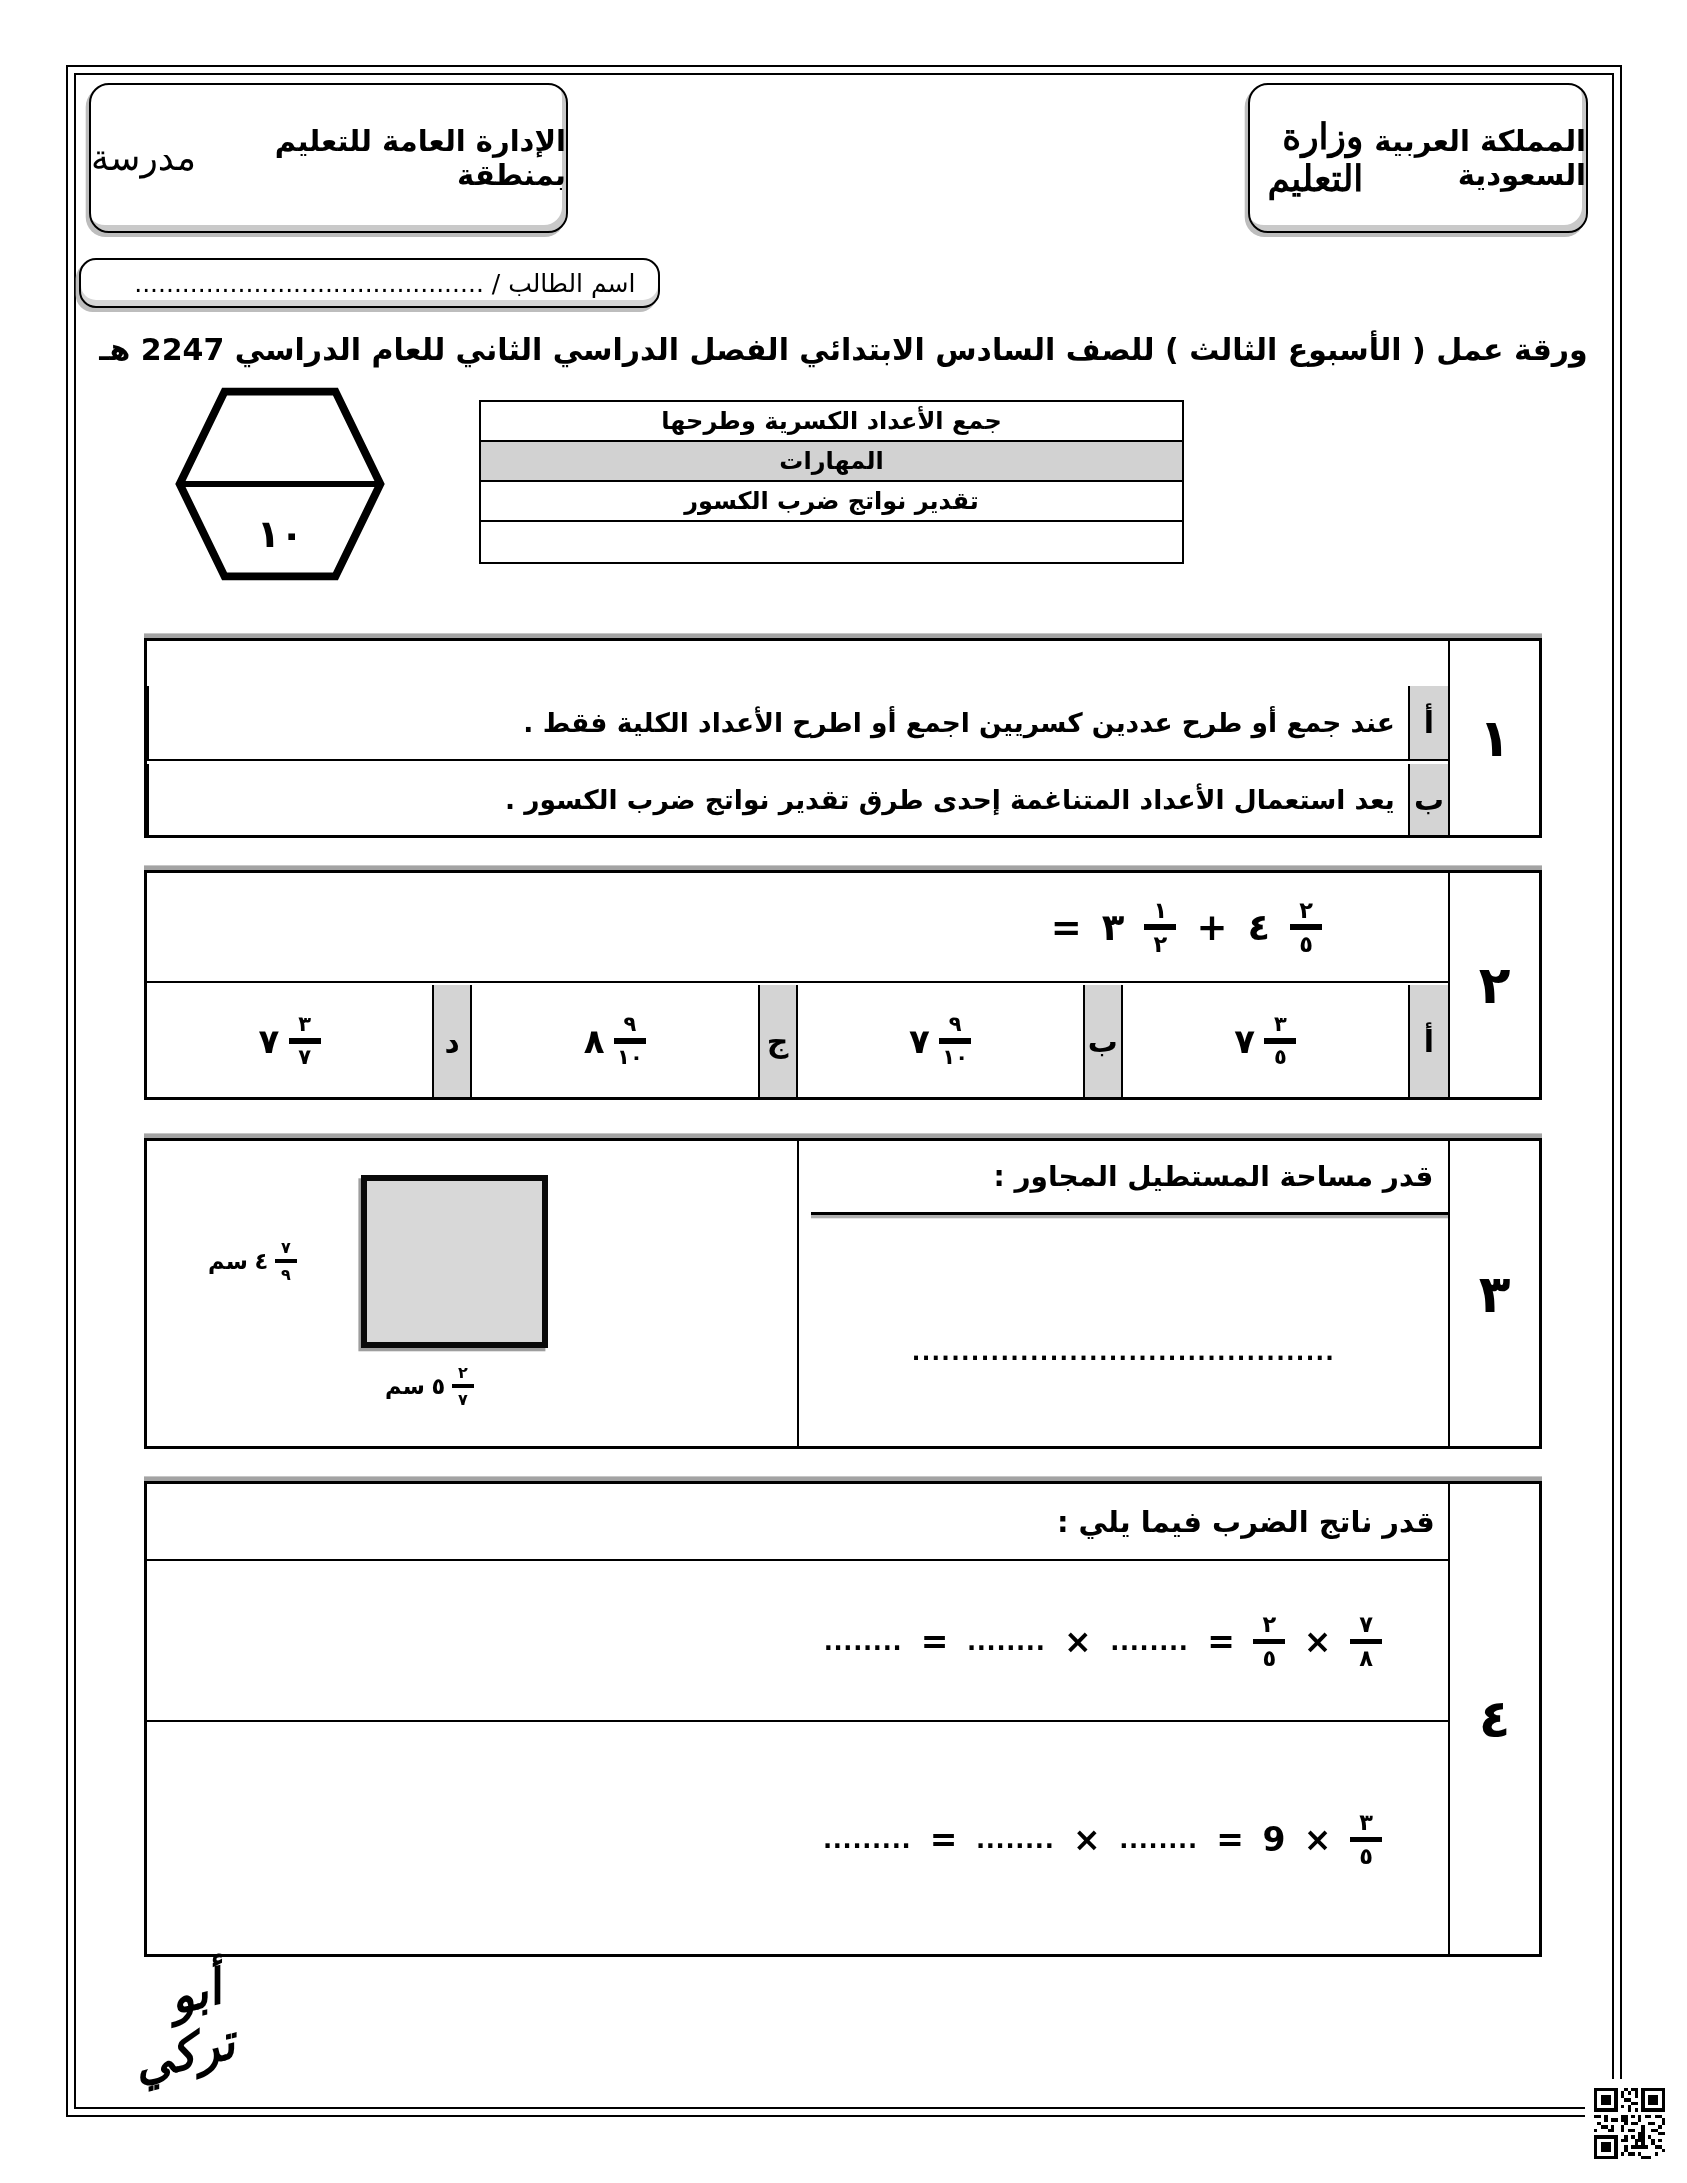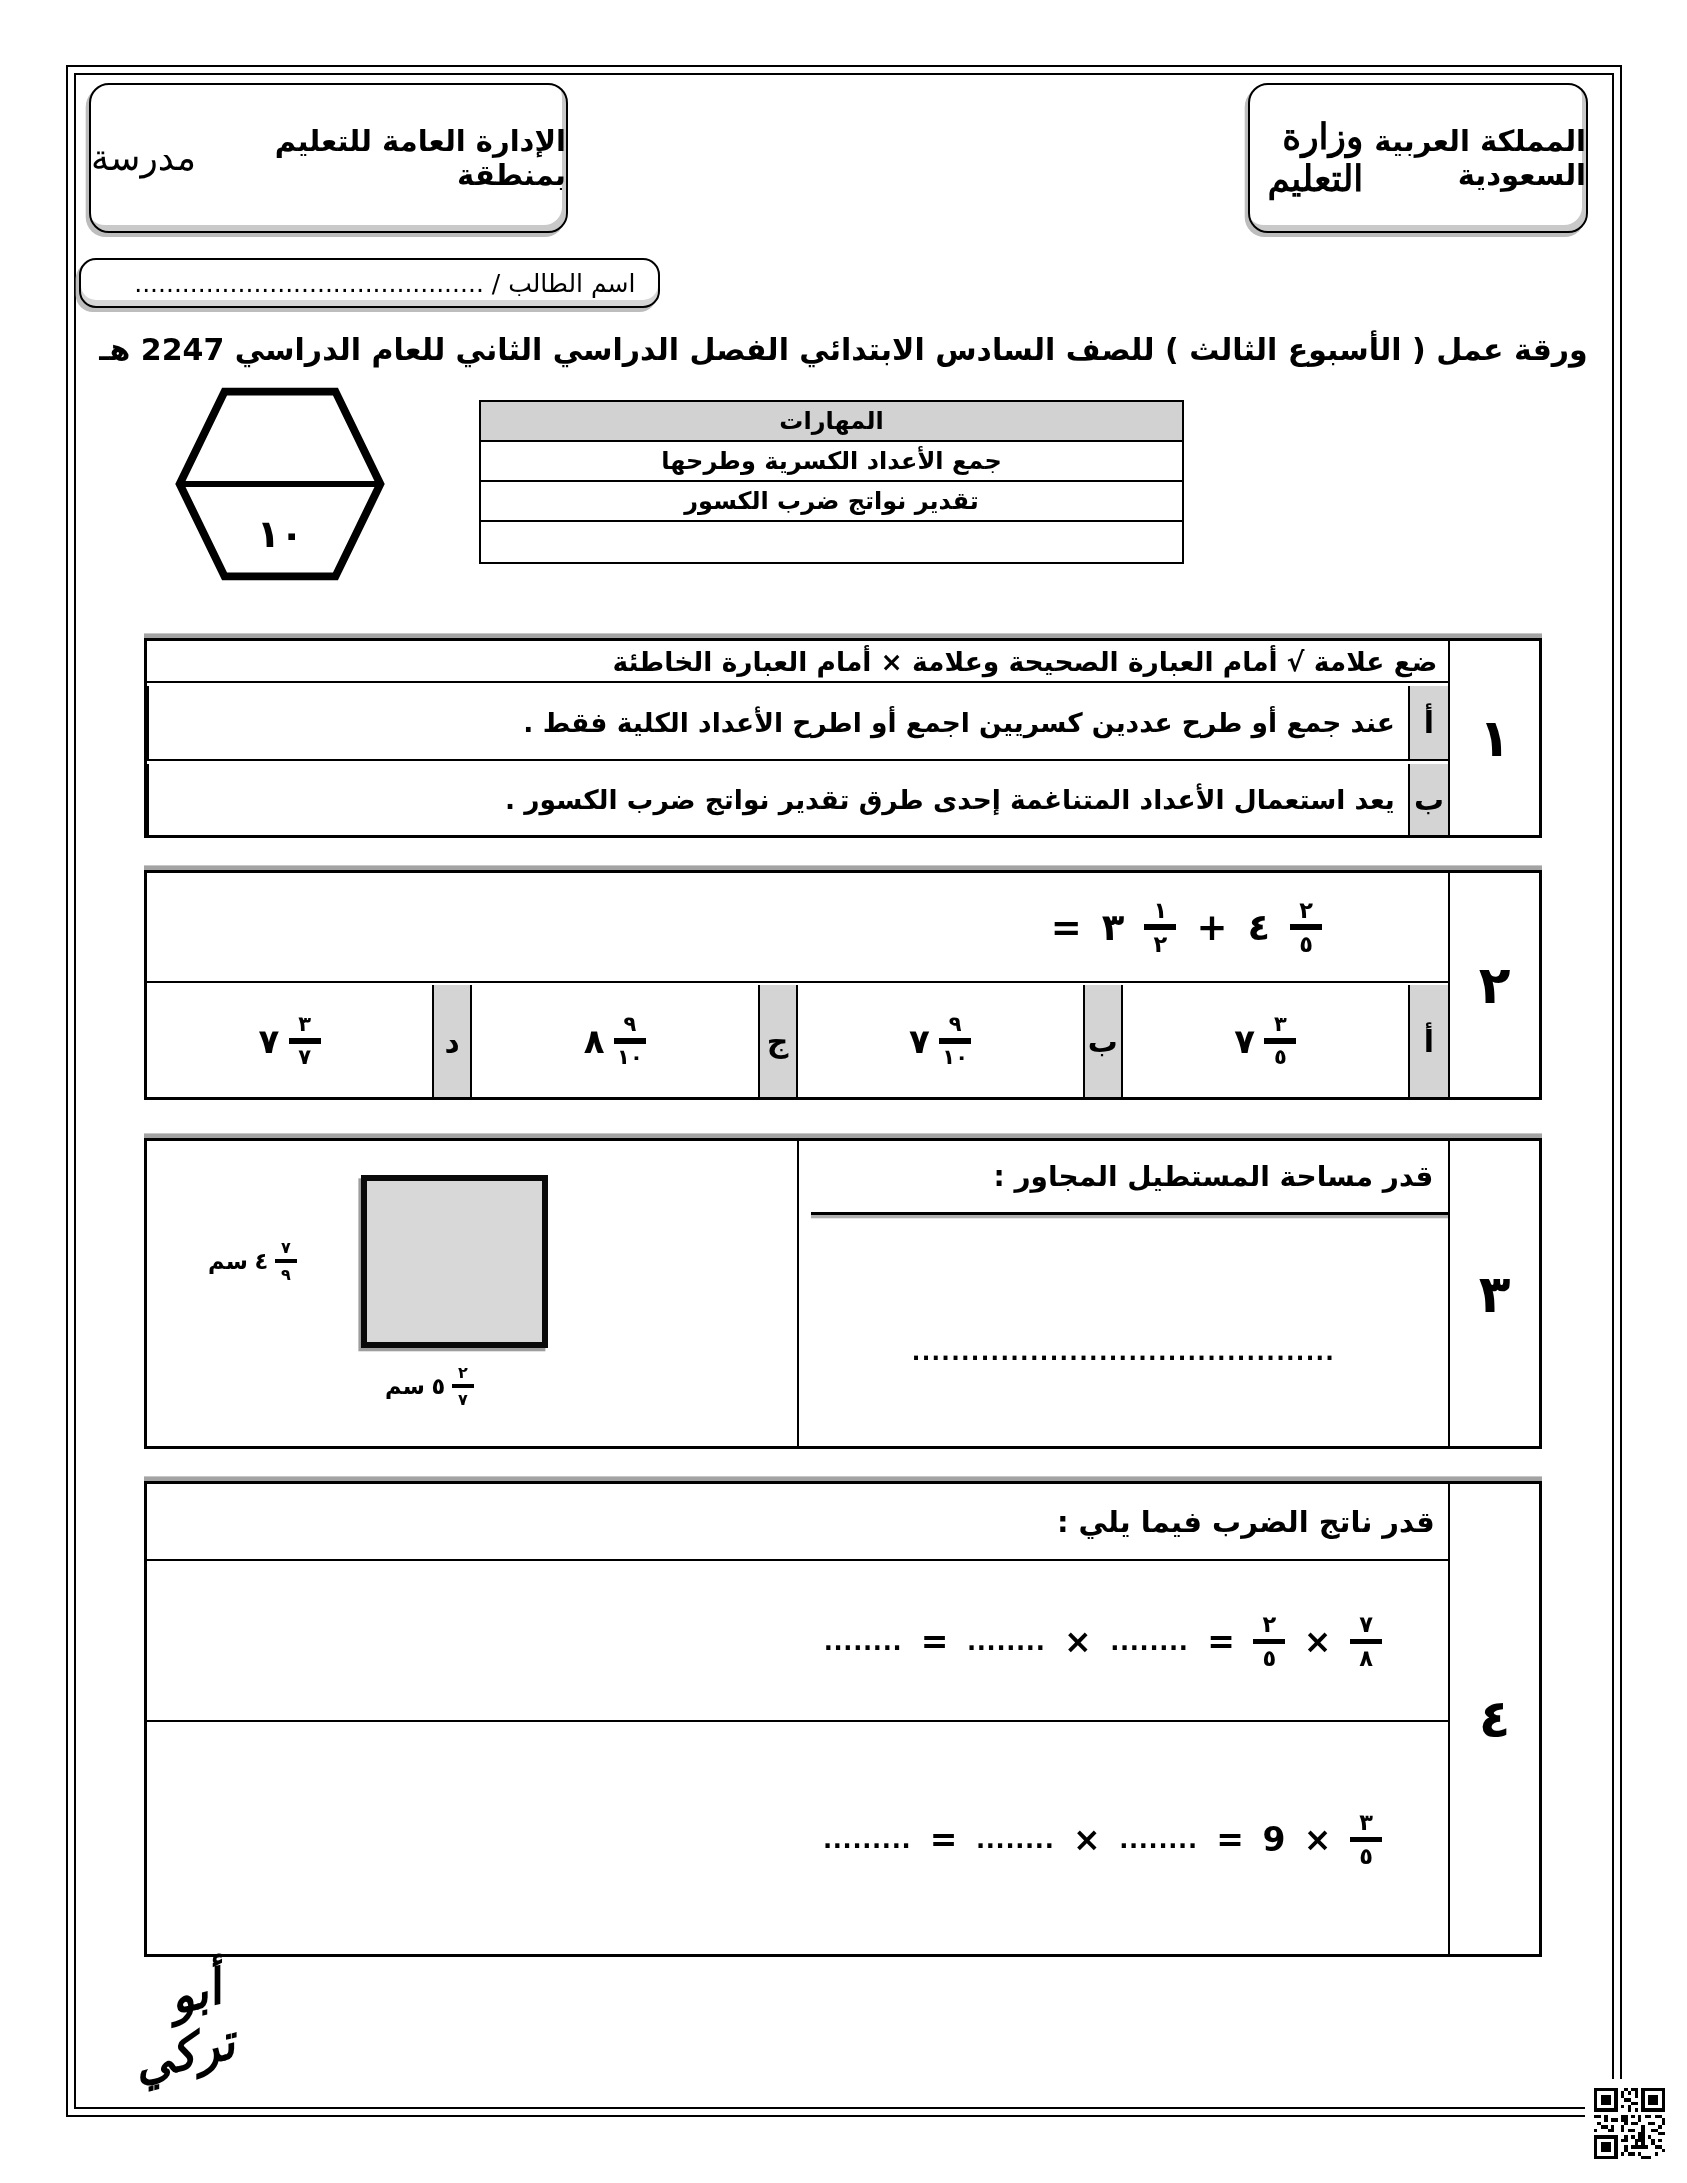--- a/index.html
+++ b/index.html
@@ -133,29 +133,28 @@
 
   <div class="abs hexwrap">
     <svg width="214" height="198" viewBox="0 0 324 300">
       <polygon points="78,10 246,10 314,150 246,290 78,290 10,150" fill="#fff" stroke="#000" stroke-width="12"></polygon>
       <line x1="10" y1="150" x2="314" y2="150" stroke="#000" stroke-width="9"></line>
       <text x="162" y="245" text-anchor="middle" font-size="58" font-weight="bold" font-family="DejaVu Sans, sans-serif" id="hex-marks">١٠</text>
     </svg>
   </div>
 
   <div class="abs skills" style="right:503px;top:400px;width:705px;">
+    <div class="srow">جمع الأعداد الكسرية وطرحها</div>
     <div class="srow shead">المهارات</div>
-    <div class="srow">جمع الأعداد الكسرية وطرحها</div>
     <div class="srow">تقدير نواتج ضرب الكسور</div>
     <div class="srow"></div>
   </div>
 
   <div class="abs qbox" style="left:144px;top:638px;width:1398px;height:200px;">
     <div class="numcol">١</div>
-    <div class="abs q1-header">ضع علامة √  أمام العبارة الصحيحة وعلامة  ×  أمام العبارة الخاطئة</div>
 
     <div class="abs q1-row rowline" style="top:45px;height:75px;">
       <div class="lblcell">أ</div>
       <div class="stmt">عند جمع أو طرح عددين كسريين اجمع أو اطرح الأعداد الكلية فقط .</div>
       <div class="anscell"></div>
     </div>
 
     <div class="abs q1-row" style="top:123px;height:71px;">
       <div class="lblcell">ب</div>
       <div class="stmt">يعد استعمال الأعداد المتناغمة إحدى طرق تقدير نواتج ضرب الكسور .</div>

